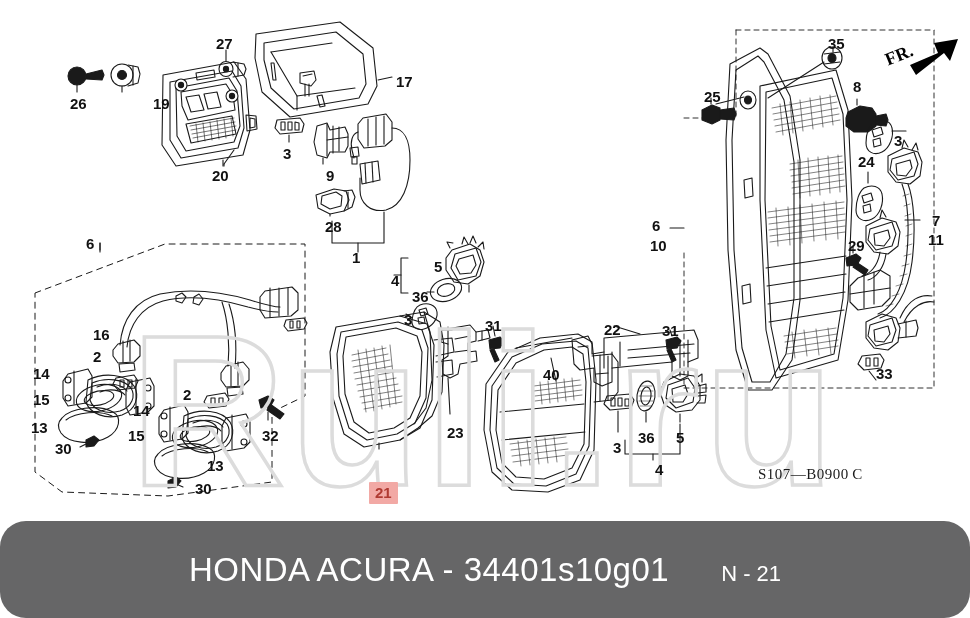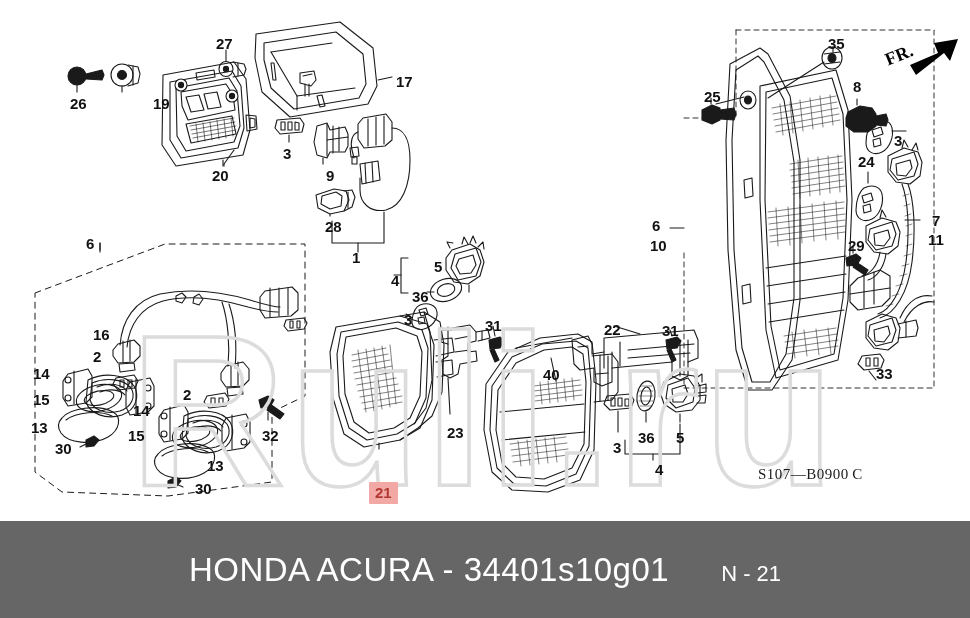--- a/index.html
+++ b/index.html
@@ -96,20 +96,21 @@
   
   #footer-bar {
     position: absolute;
     left: 0; top: 521px;
     width: 970px;
     height: 97px;
     background: #666667;
     display: flex;
     align-items: center;
     justify-content: center;
+    border-radius: 26px;
   }
   #footer-inner {
     display: flex;
     align-items: baseline;
     color: #ffffff;
   }
   #footer-title {
     font-family: "Liberation Sans", sans-serif;
     font-size: 33px;
     font-weight: normal;

